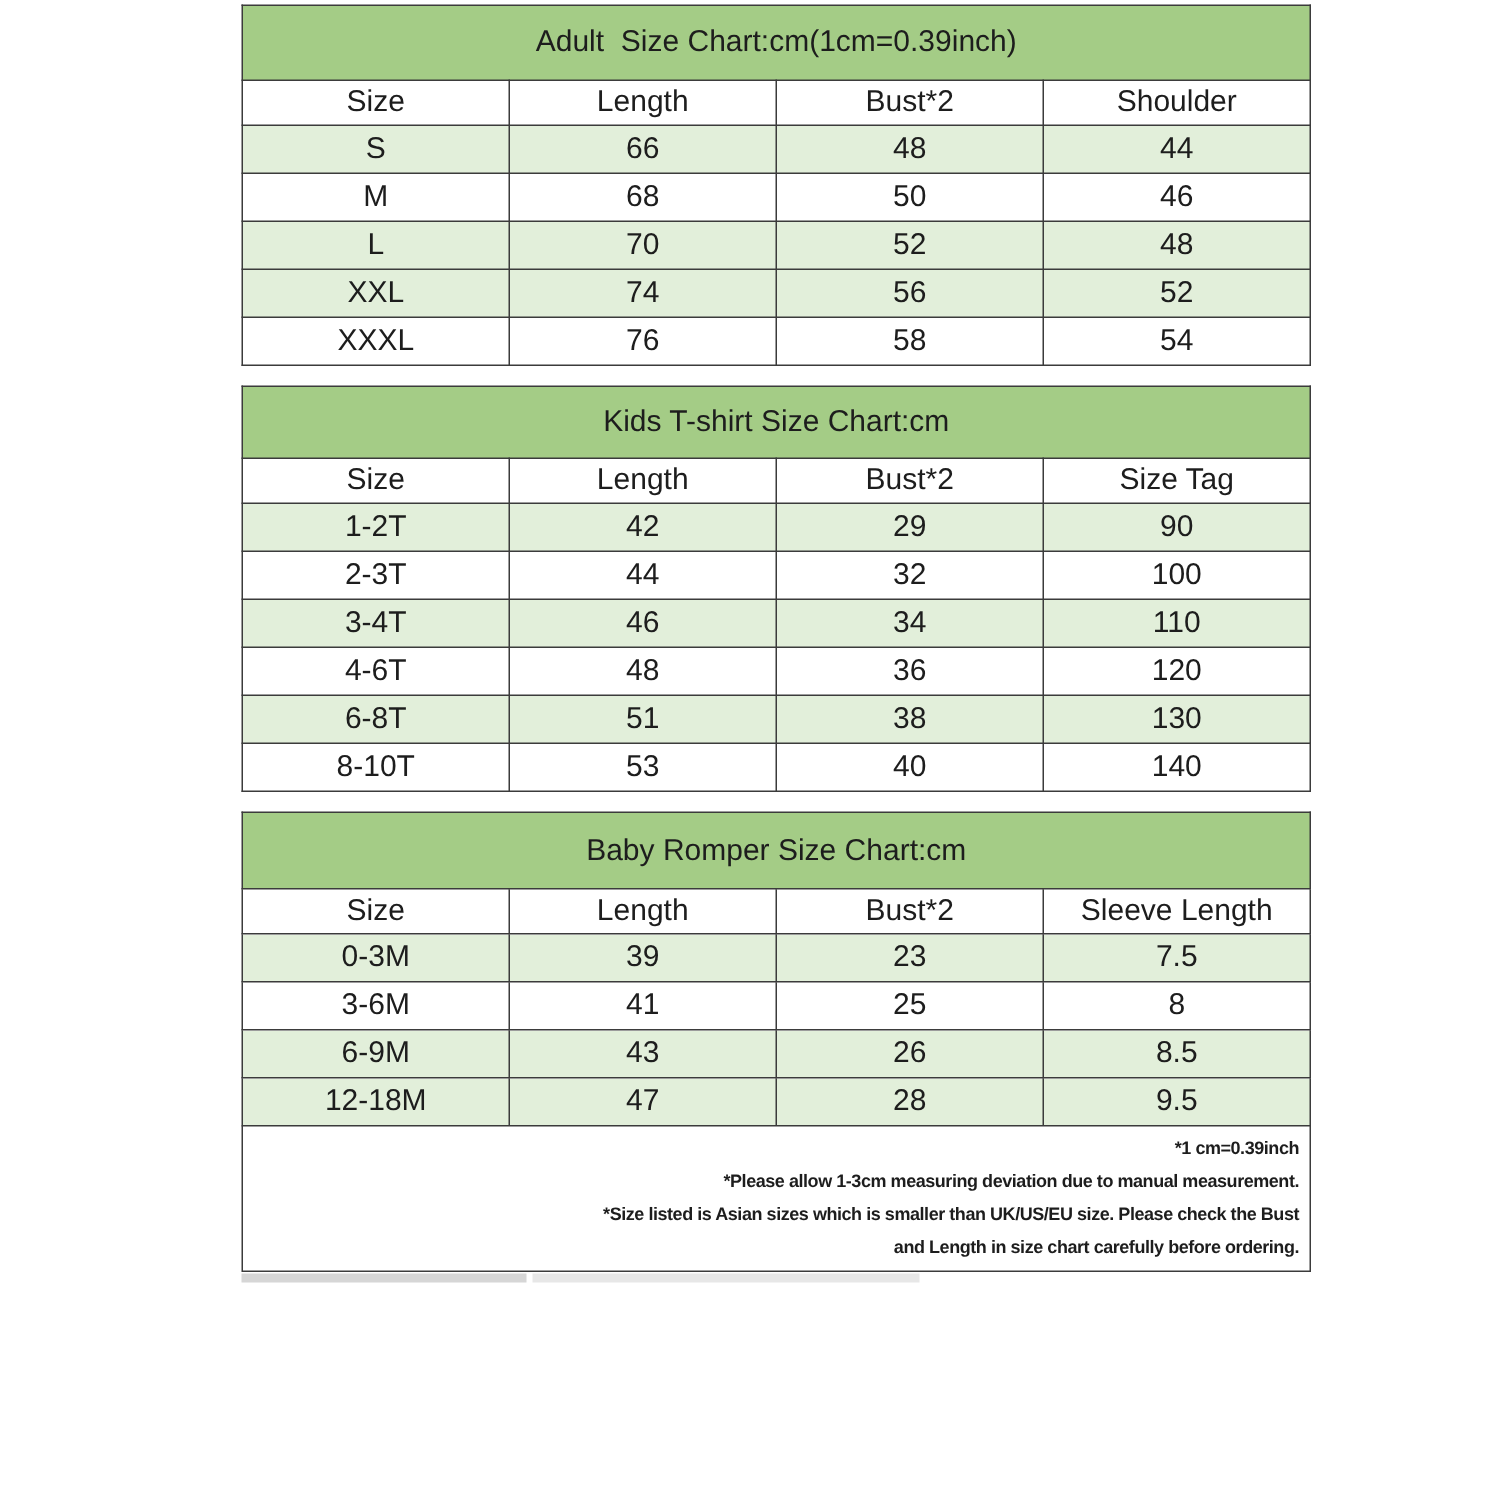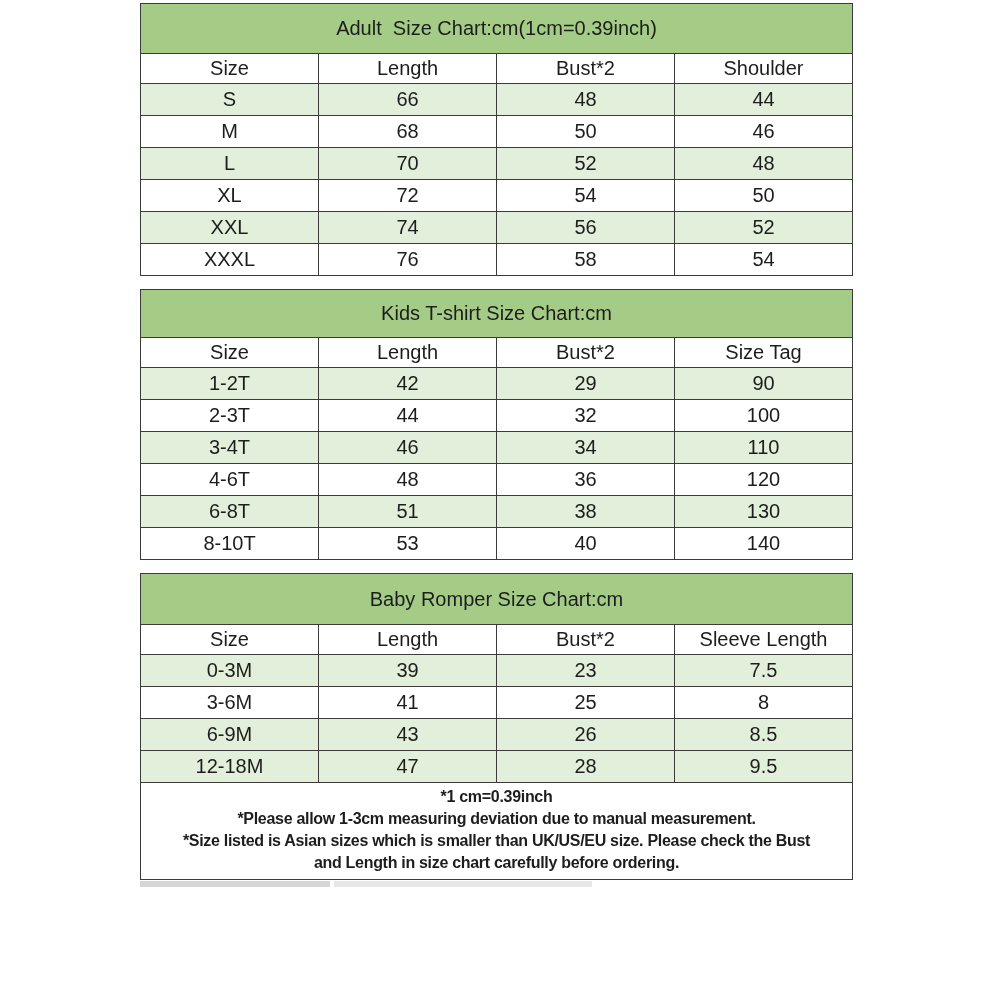--- a/index.html
+++ b/index.html
@@ -7,21 +7,21 @@
     padding: 0;
     background: #ffffff;
     width: 1000px;
     height: 1000px;
     font-family: "Liberation Sans", sans-serif;
     color: #1d1d1d;
     -webkit-font-smoothing: antialiased;
   }
   .canvas {
     position: absolute;
-    left: 140px;
+    left: 161px;
     top: 3px;
     width: 713px;
   }
   table.sz {
     border-collapse: collapse;
     width: 100%;
     table-layout: fixed;
     margin: 0 0 13px 0;
   }
   table.sz td, table.sz th {
@@ -55,26 +55,26 @@
   tr.row-green td { background: #e2efda; height: 31px; }
   tr.row-white td { background: #ffffff; height: 31px; }
   #baby-table { margin-bottom: 0; }
   .notes {
     border: 1.5px solid #3b3b3b;
     margin-top: -1.5px;
     padding: 3px 7px 5px 7px;
     background: #ffffff;
   }
   .note-line {
-    font-size: 16px;
+    font-size: 12px;
     font-weight: 700;
     line-height: 22px;
     letter-spacing: -0.3px;
     white-space: nowrap;
-    text-align: center;
+    text-align: right;
   }
   .remnant {
     height: 6px;
     margin-top: 1px;
     display: flex;
     gap: 4px;
   }
   .remnant .seg-a { width: 190px; background: #d6d6d6; }
   .remnant .seg-b { width: 258px; background: #e7e7e7; }
 </style>
@@ -105,26 +105,20 @@
           <td>68</td>
           <td>50</td>
           <td>46</td>
         </tr>
         <tr class="row-green">
           <td>L</td>
           <td>70</td>
           <td>52</td>
           <td>48</td>
         </tr>
-        <tr class="row-white">
-          <td>XL</td>
-          <td>72</td>
-          <td>54</td>
-          <td>50</td>
-        </tr>
         <tr class="row-green">
           <td>XXL</td>
           <td>74</td>
           <td>56</td>
           <td>52</td>
         </tr>
         <tr class="row-white">
           <td>XXXL</td>
           <td>76</td>
           <td>58</td>

